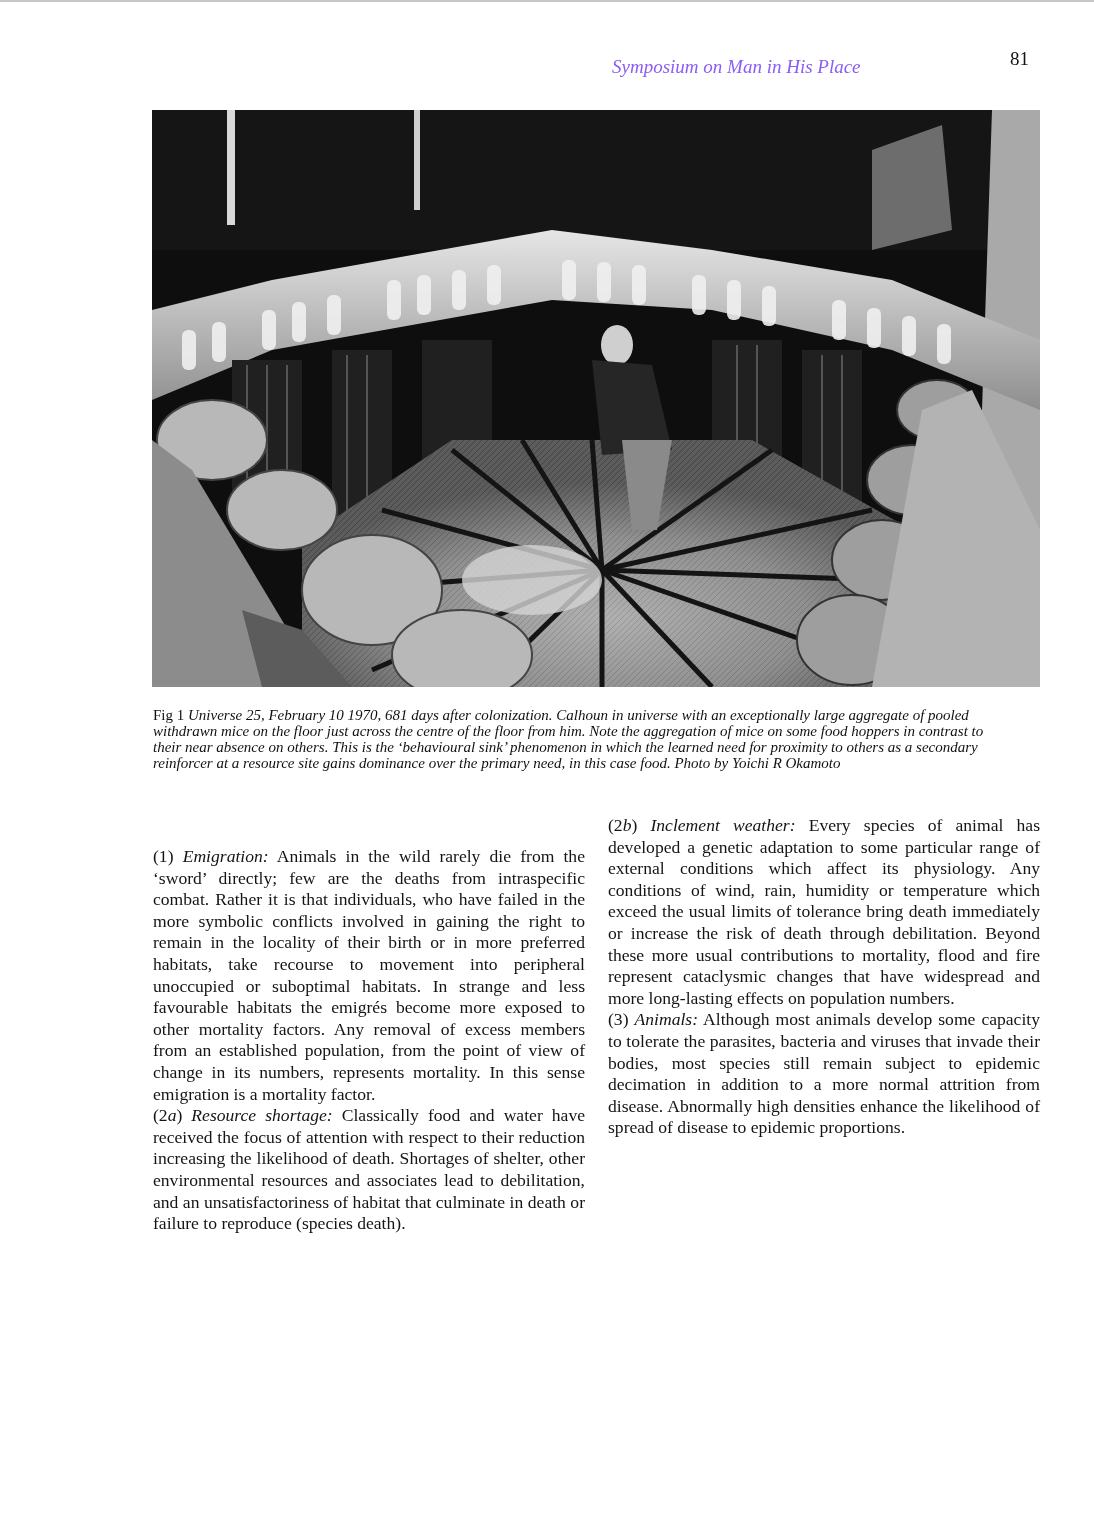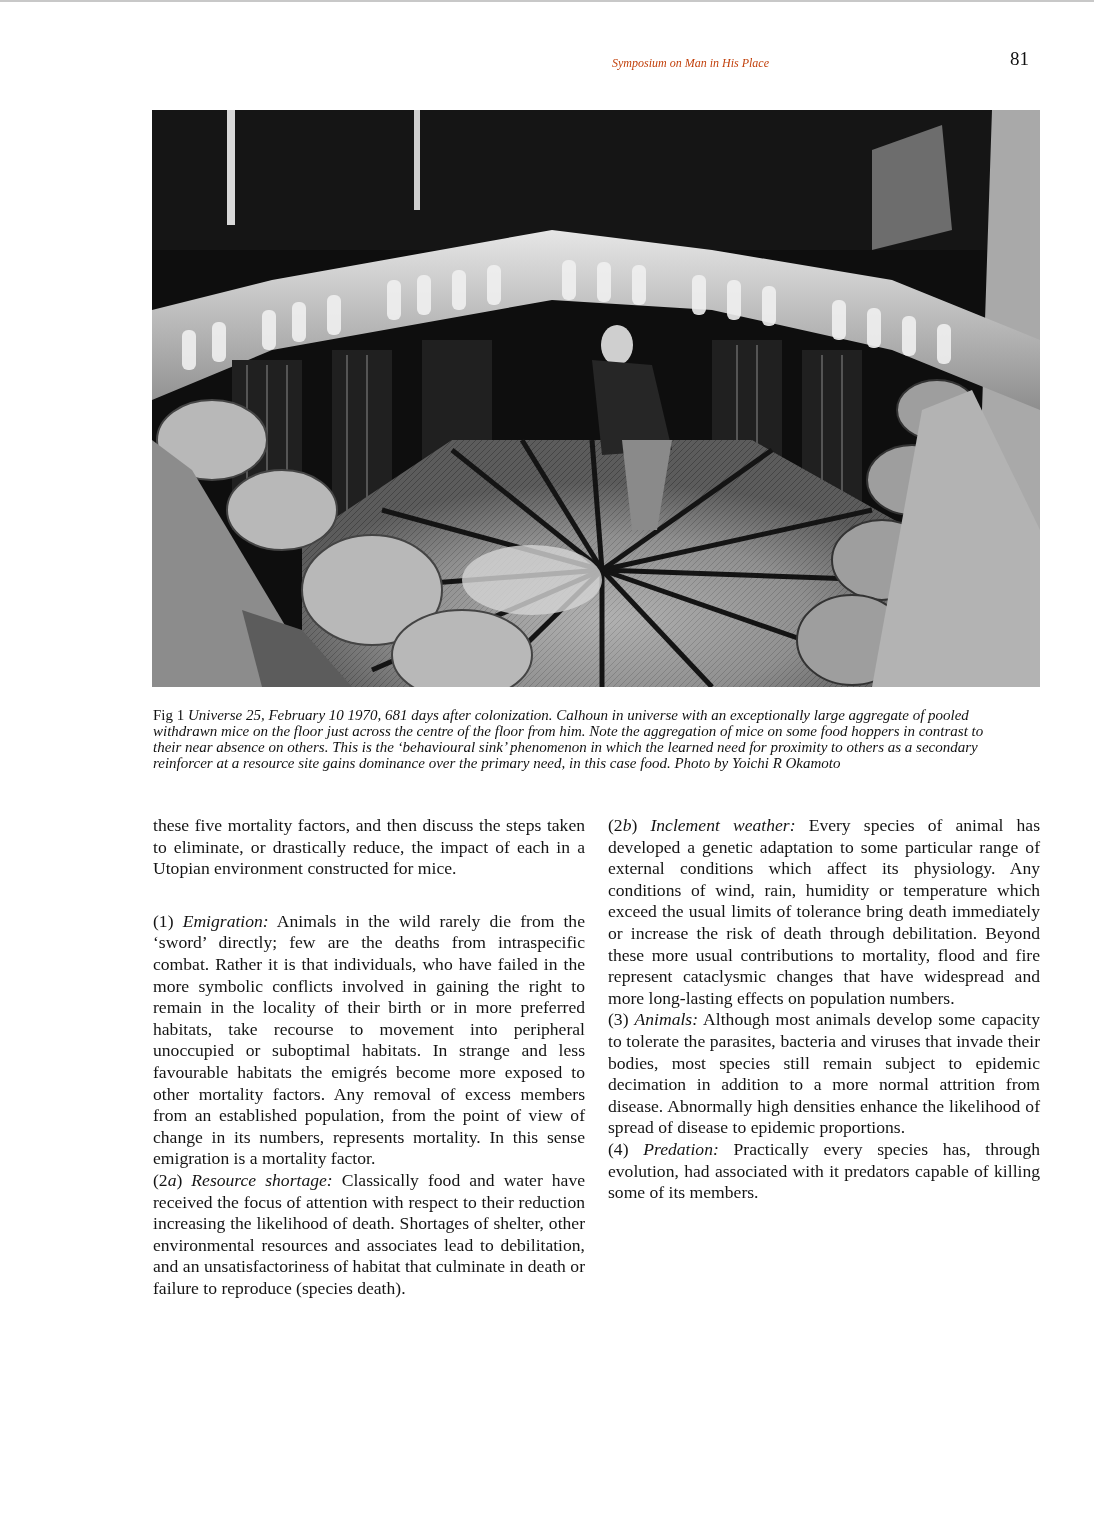--- a/index.html
+++ b/index.html
@@ -2,21 +2,21 @@
 <html><head>
   <meta charset="utf-8">
   <style>
     html, body { margin: 0; padding: 0; }
     body {
       width: 1094px; height: 1516px; background: #ffffff; position: relative; overflow: hidden;
       font-family: "Liberation Serif", "DejaVu Serif", serif; color: #1a1a1a;
     }
     .top-rule { position: absolute; left: 0; top: 0; width: 1094px; height: 2px; background: #c8c8c8; }
     .running-head {
-      position: absolute; top: 56px; left: 612px; font-style: italic; font-size: 12px; color: #c2410c;
+      position: absolute; top: 56px; left: 612px; font-style: italic; font-size: 19px; color: #8b5cf6;
     }
     .page-number { position: absolute; top: 48px; left: 1010px; font-size: 19px; color: #111; }
     .figure {
       position: absolute; left: 152px; top: 110px; width: 888px; height: 577px;
       background: #111; overflow: hidden;
     }
     .figure svg { display: block; width: 100%; height: 100%; }
     .caption {
       position: absolute; left: 153px; top: 707px; width: 860px;
       font-size: 15px; line-height: 16px; color: #111;
@@ -158,22 +158,20 @@
     <polygon points="770,300 820,280 888,420 888,577 720,577" fill="#b3b3b3"></polygon>
   </svg>
 </div>
 
 <div class="caption">
   <span class="fig-label">Fig 1</span>
   <span class="cap-text">Universe 25, February 10 1970, 681 days after colonization. Calhoun in universe with an exceptionally large aggregate of pooled withdrawn mice on the floor just across the centre of the floor from him. Note the aggregation of mice on some food hoppers in contrast to their near absence on others. This is the ‘behavioural sink’ phenomenon in which the learned need for proximity to others as a secondary reinforcer at a resource site gains dominance over the primary need, in this case food. Photo by Yoichi R Okamoto</span>
 </div>
 
 <div class="col left">
-  <p>these five mortality factors, and then discuss the steps taken to eliminate, or drastically reduce, the impact of each in a Utopian environment constructed for mice.</p>
   <p class="gap"><span>(1) </span><em>Emigration:</em><span> Animals in the wild rarely die from the ‘sword’ directly; few are the deaths from intraspecific combat. Rather it is that individuals, who have failed in the more symbolic conflicts involved in gaining the right to remain in the locality of their birth or in more preferred habitats, take recourse to movement into peripheral unoccupied or suboptimal habitats. In strange and less favourable habitats the emigrés become more exposed to other mortality factors. Any removal of excess members from an established population, from the point of view of change in its numbers, represents mortality. In this sense emigration is a mortality factor.</span></p>
   <p><span>(2</span><em>a</em><span>) </span><em>Resource shortage:</em><span> Classically food and water have received the focus of attention with respect to their reduction increasing the likelihood of death. Shortages of shelter, other environmental resources and associates lead to debilitation, and an unsatisfactoriness of habitat that culminate in death or failure to reproduce (species death).</span></p>
 </div>
 
 <div class="col right">
   <p><span>(2</span><em>b</em><span>) </span><em>Inclement weather:</em><span> Every species of animal has developed a genetic adaptation to some particular range of external conditions which affect its physiology. Any conditions of wind, rain, humidity or temperature which exceed the usual limits of tolerance bring death immediately or increase the risk of death through debilitation. Beyond these more usual contributions to mortality, flood and fire represent cataclysmic changes that have widespread and more long-lasting effects on population numbers.</span></p>
   <p><span>(3) </span><em>Animals:</em><span> Although most animals develop some capacity to tolerate the parasites, bacteria and viruses that invade their bodies, most species still remain subject to epidemic decimation in addition to a more normal attrition from disease. Abnormally high densities enhance the likelihood of spread of disease to epidemic proportions.</span></p>
-  <p><span>(4) </span><em>Predation:</em><span> Practically every species has, through evolution, had associated with it predators capable of killing some of its members.</span></p>
 </div>
 
 </body></html>

